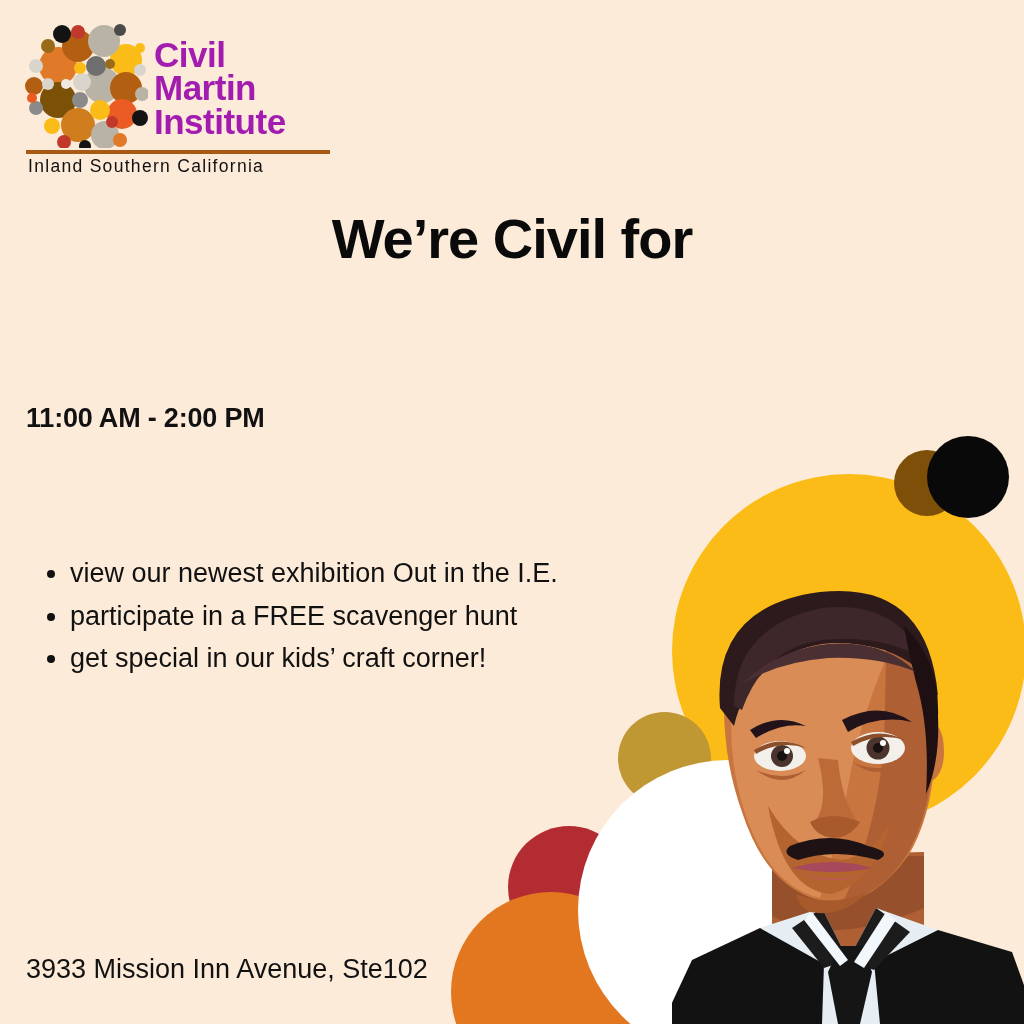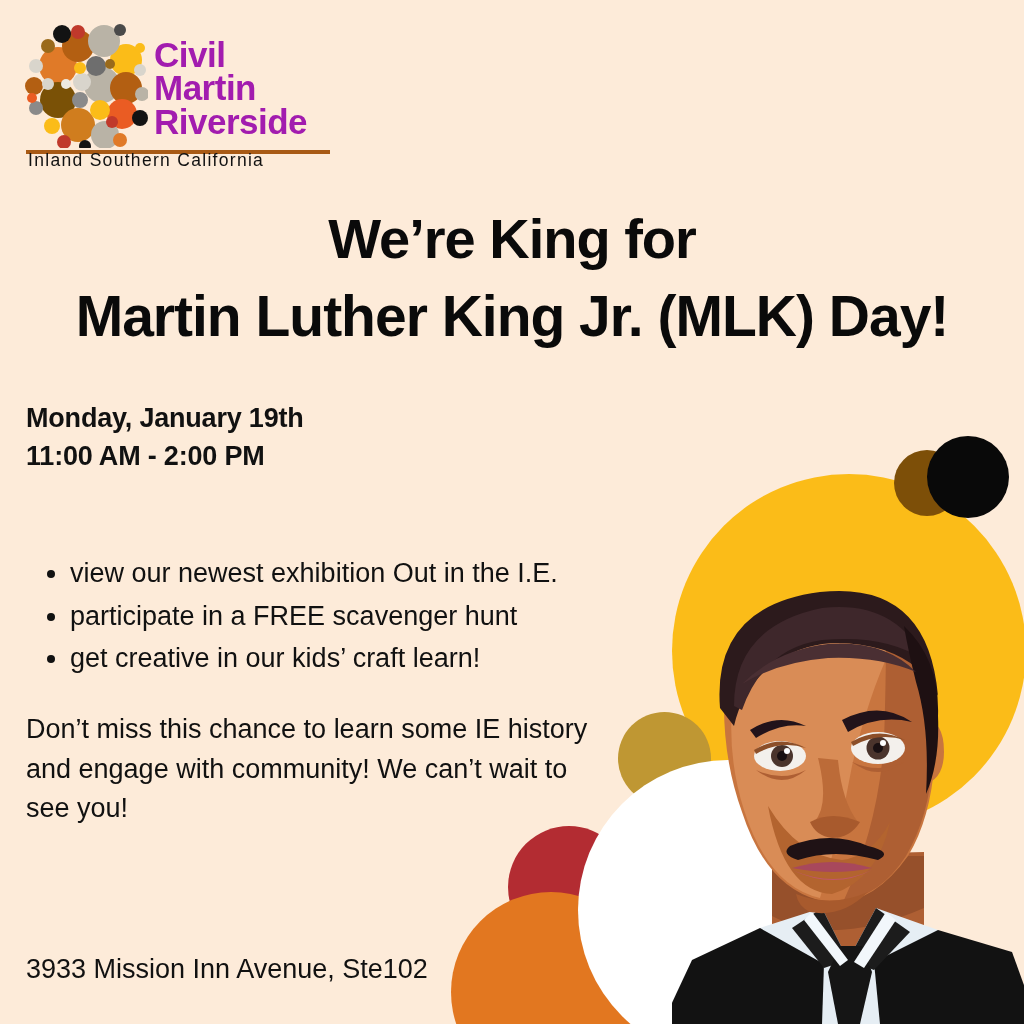--- a/index.html
+++ b/index.html
@@ -38,21 +38,21 @@
   #logo-wordmark{
     position:absolute;left:132px;top:16px;
     font-weight:bold;font-size:35px;line-height:0.95;
     letter-spacing:-0.5px;color:#a21caf;
   }
   #logo-wordmark div{display:block;}
   #logo-rule{
     position:absolute;left:4px;top:128px;width:304px;height:4px;background:#A85A15;
   }
   #logo-tagline{
-    position:absolute;left:6px;top:128px;
+    position:absolute;left:6px;top:134px;
     font-size:17.5px;letter-spacing:1.3px;color:#111;white-space:nowrap;
   }
 
   
   #headline{
     position:absolute;left:0;top:200px;width:1024px;
     text-align:center;color:#0A0A0A;
     font-weight:bold;font-size:56px;line-height:1.38;
     letter-spacing:-1px;
   }
@@ -197,43 +197,40 @@
         <circle cx="26" cy="62" r="6" fill="#D9D5CC"></circle>
         <circle cx="10" cy="76" r="5" fill="#EA5C23"></circle>
         <circle cx="90" cy="100" r="6" fill="#C0392B"></circle>
         <circle cx="44" cy="62" r="5" fill="#EEEAE2"></circle>
         <circle cx="88" cy="42" r="5" fill="#9A6A1B"></circle>
       </svg>
     </div>
     <div id="logo-wordmark">
       <div>Civil</div>
       <div>Martin</div>
-      <div>Riverside</div>
+      <div>Institute</div>
     </div>
     <div id="logo-rule"></div>
     <div id="logo-tagline">Inland Southern California</div>
   </div>
 
   <div id="headline">
-    <span class="l1">We’re King for</span>
-    <span class="l2">Martin Luther King Jr. (MLK) Day!</span>
+    <span class="l1">We’re Civil for</span>
   </div>
 
   <div class="copy" id="intro">
-    <span class="bold">Monday, January 19th</span>
     <span class="bold">11:00 AM - 2:00 PM</span>
   </div>
 
   <div class="copy" id="bullets">
     <ul>
       <li>view our newest exhibition Out in the I.E.</li>
       <li>participate in a FREE scavenger hunt</li>
-      <li>get creative in our kids’ craft learn!</li>
+      <li>get special in our kids’ craft corner!</li>
     </ul>
   </div>
 
-  <div class="copy" id="closing">Don’t miss this chance to learn some IE history and engage with community! We can’t wait to see you!</div>
 
   <div class="copy" id="address">
     <span>3933 Mission Inn Avenue, Ste102</span>
   </div>
 
 </div>
 
 </body></html>

